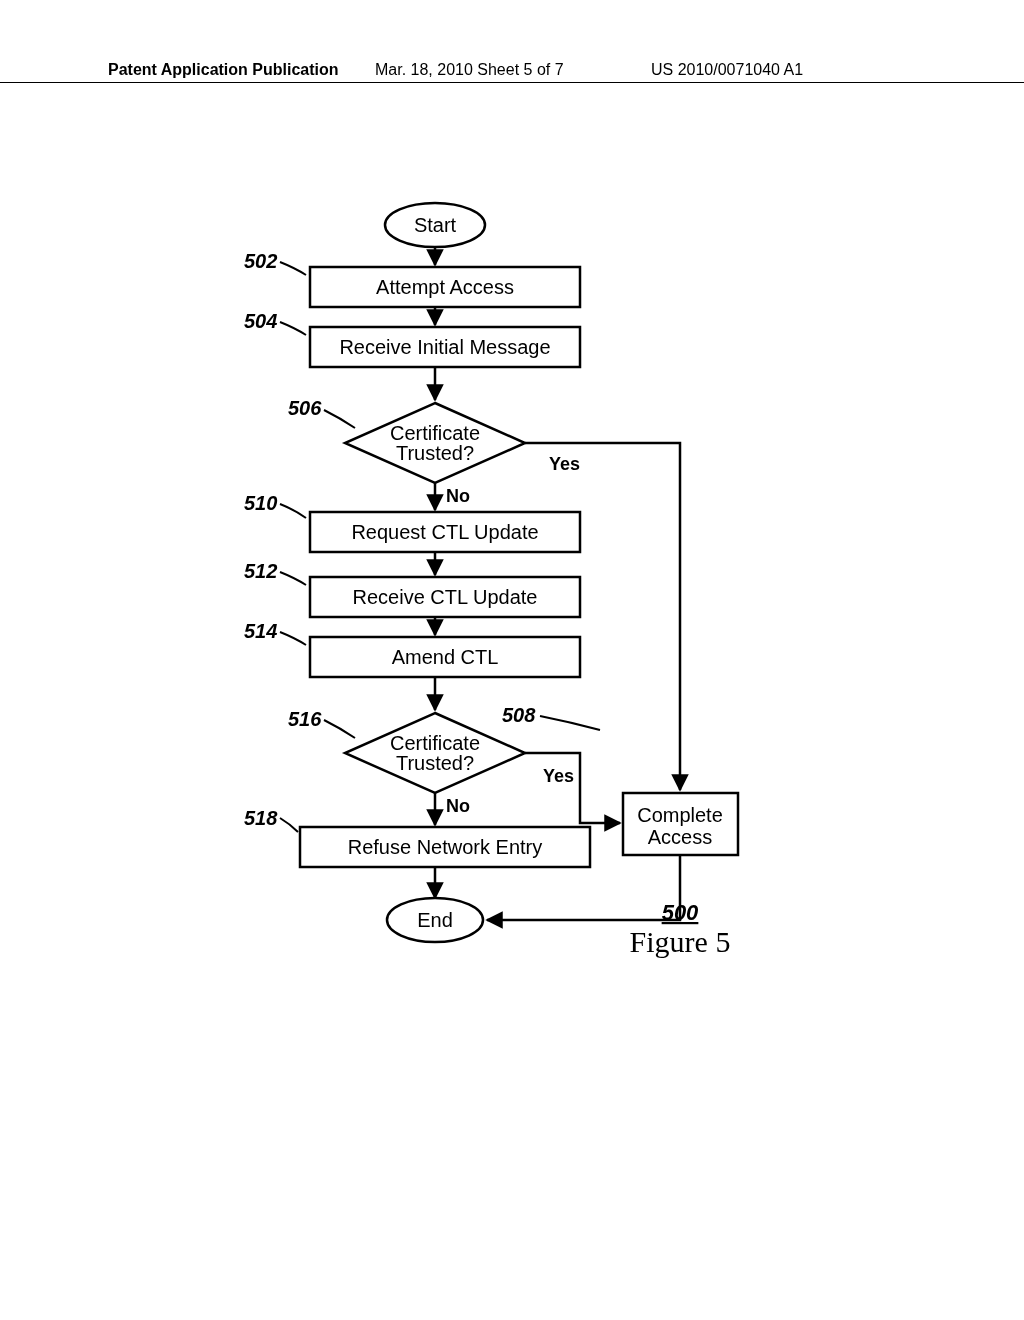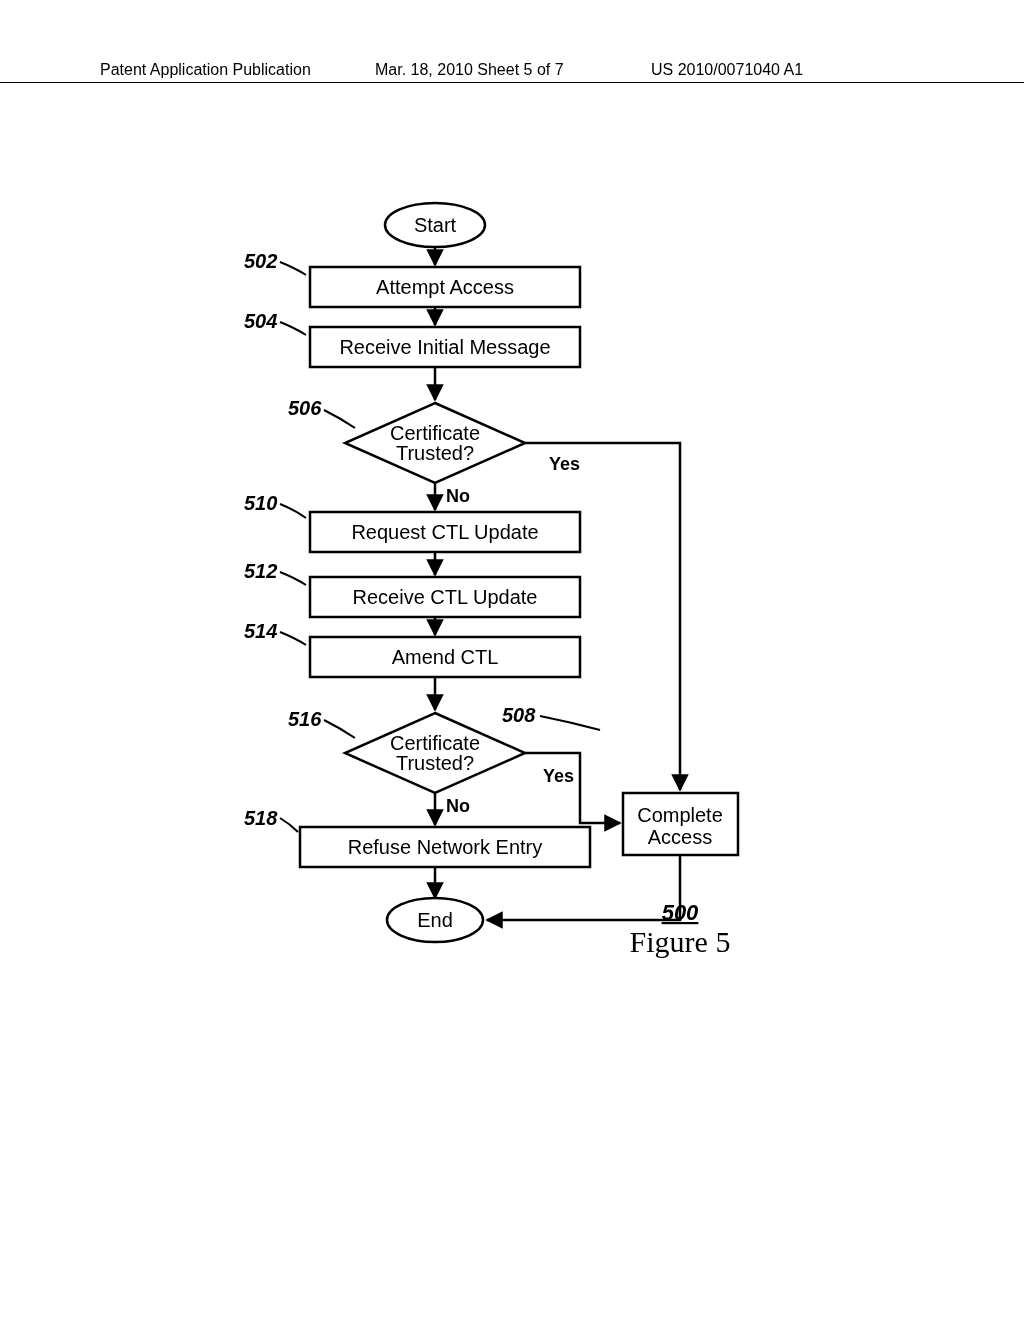--- a/index.html
+++ b/index.html
@@ -15,23 +15,23 @@
     position: absolute;
     top: 82px;
     left: 0;
     width: 1024px;
     border-top: 1px solid #000;
     padding-top: 2px;
     font-size: 16px;
   }
   .header-left {
     position: absolute;
-    left: 100px;
+    left: 108px;
     top: -22px;
-    font-weight: normal;
+    font-weight: bold;
   }
   .header-mid {
     position: absolute;
     left: 375px;
     top: -22px;
     text-align: right;
   }
   .header-right {
     position: absolute;
     left: 651px;

